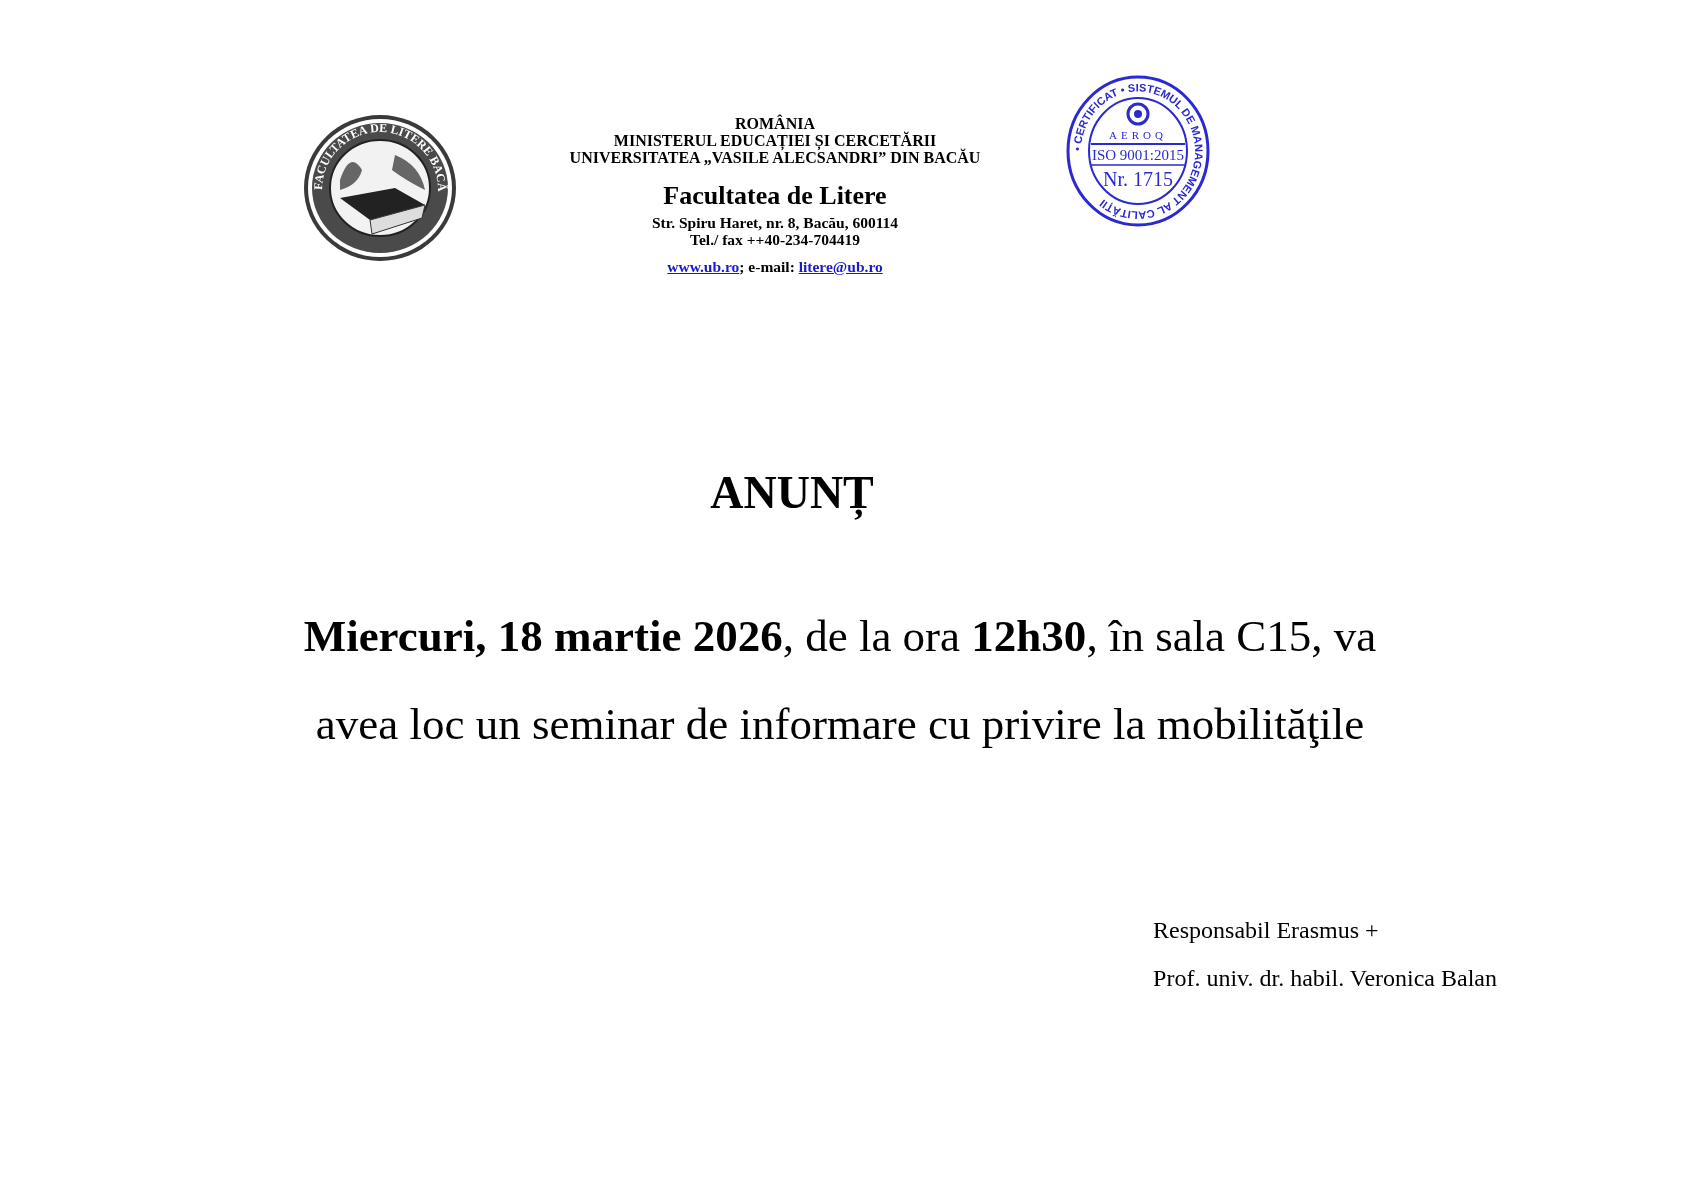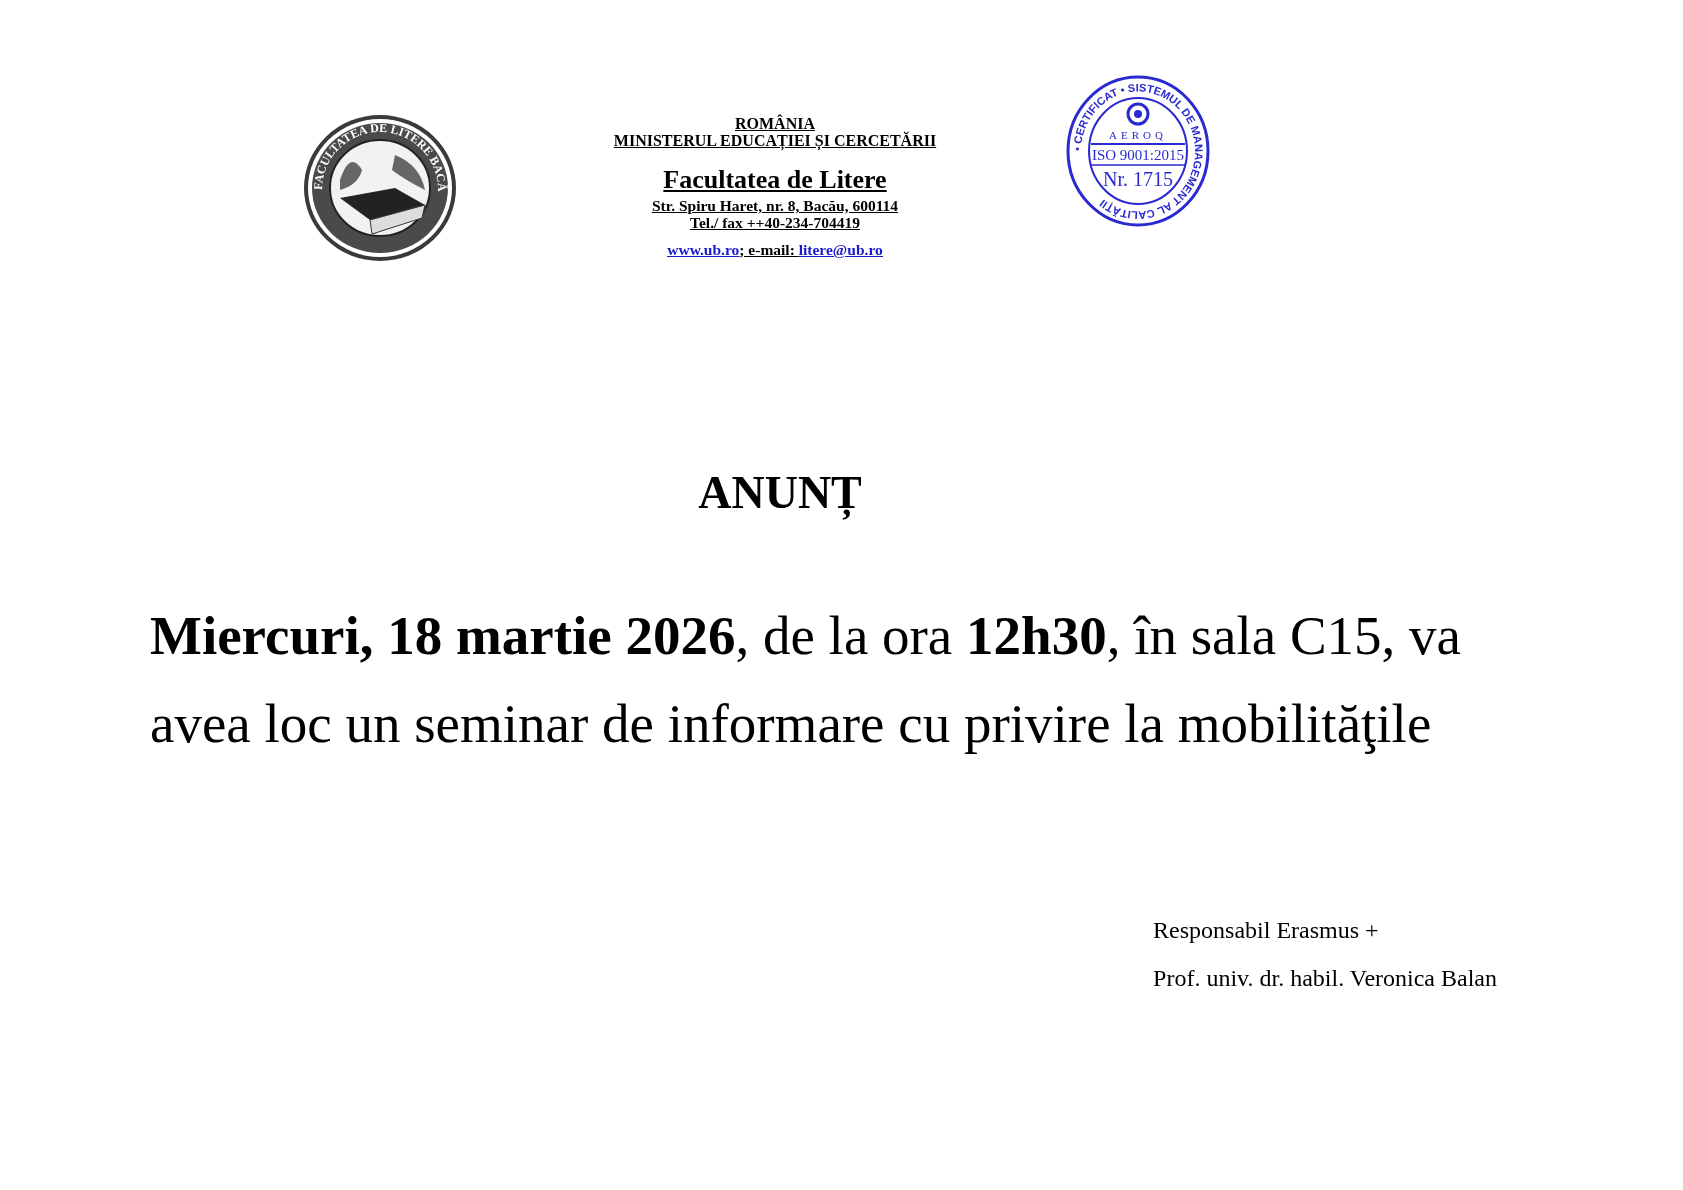--- a/index.html
+++ b/index.html
@@ -14,33 +14,33 @@
     .logo-left {
       position: absolute; left: 300px; top: 110px;
       width: 160px; height: 155px;
     }
     .logo-right {
       position: absolute; left: 1063px; top: 72px;
       width: 150px; height: 158px;
     }
     .header {
       position: absolute; left: 500px; top: 116px; width: 550px;
-      text-align: center; font-weight: bold; line-height: 1.05; text-decoration: underline;
+      text-align: center; font-weight: bold; line-height: 1.05;
     }
     .header .h-sm { font-size: 16px; }
     .header .h-fac { font-size: 26px; margin-top: 16px; margin-bottom: 4px; }
     .header .h-addr { font-size: 15.5px; line-height: 1.1; }
     .header a { color: #1a1acc; text-decoration: underline; }
     .title {
-      position: absolute; left: 0; width: 1560px; top: 466px;
+      position: absolute; left: 12px; width: 1560px; top: 466px;
       text-align: center; font-weight: bold; font-size: 46px;
     }
     .body-text {
       position: absolute; left: 150px; width: 1380px; top: 592px;
-      font-size: 55px; line-height: 88px;
+      text-align: center; font-size: 45px; line-height: 88px;
     }
     .body-text b { font-weight: bold; }
     .signature {
       position: absolute; right: 186px; top: 906px;
       text-align: left; font-size: 24px; line-height: 48px;
     }
   </style>
 </head>
 <body>
 
@@ -59,20 +59,21 @@
     <path d="M40 70 Q50 40 62 60 Q58 75 40 80 Z" fill="#666"></path>
     <path d="M95 45 Q120 55 125 80 Q105 70 92 60 Z" fill="#666"></path>
     <path d="M40 88 L95 78 L125 95 L70 110 Z" fill="#222"></path>
     <path d="M70 110 L125 95 L122 108 L72 124 Z" fill="#ddd" stroke="#333" stroke-width="1"></path>
   </svg>
 </div>
 
 <div class="header">
   <div class="h-sm">ROMÂNIA</div>
   <div class="h-sm">MINISTERUL EDUCAȚIEI ȘI CERCETĂRII</div>
+  <div class="h-sm">UNIVERSITATEA „VASILE ALECSANDRI” DIN BACĂU</div>
   <div class="h-fac">Facultatea de Litere</div>
   <div class="h-addr">Str. Spiru Haret, nr. 8, Bacău, 600114</div>
   <div class="h-addr">Tel./ fax ++40-234-704419</div>
   <div class="h-addr" style="margin-top:10px;">
     <a>www.ub.ro</a><span>; e-mail: </span><a>litere@ub.ro</a>
   </div>
 </div>
 
 <div class="logo-right">
   <svg width="150" height="158" viewBox="0 0 150 158">

